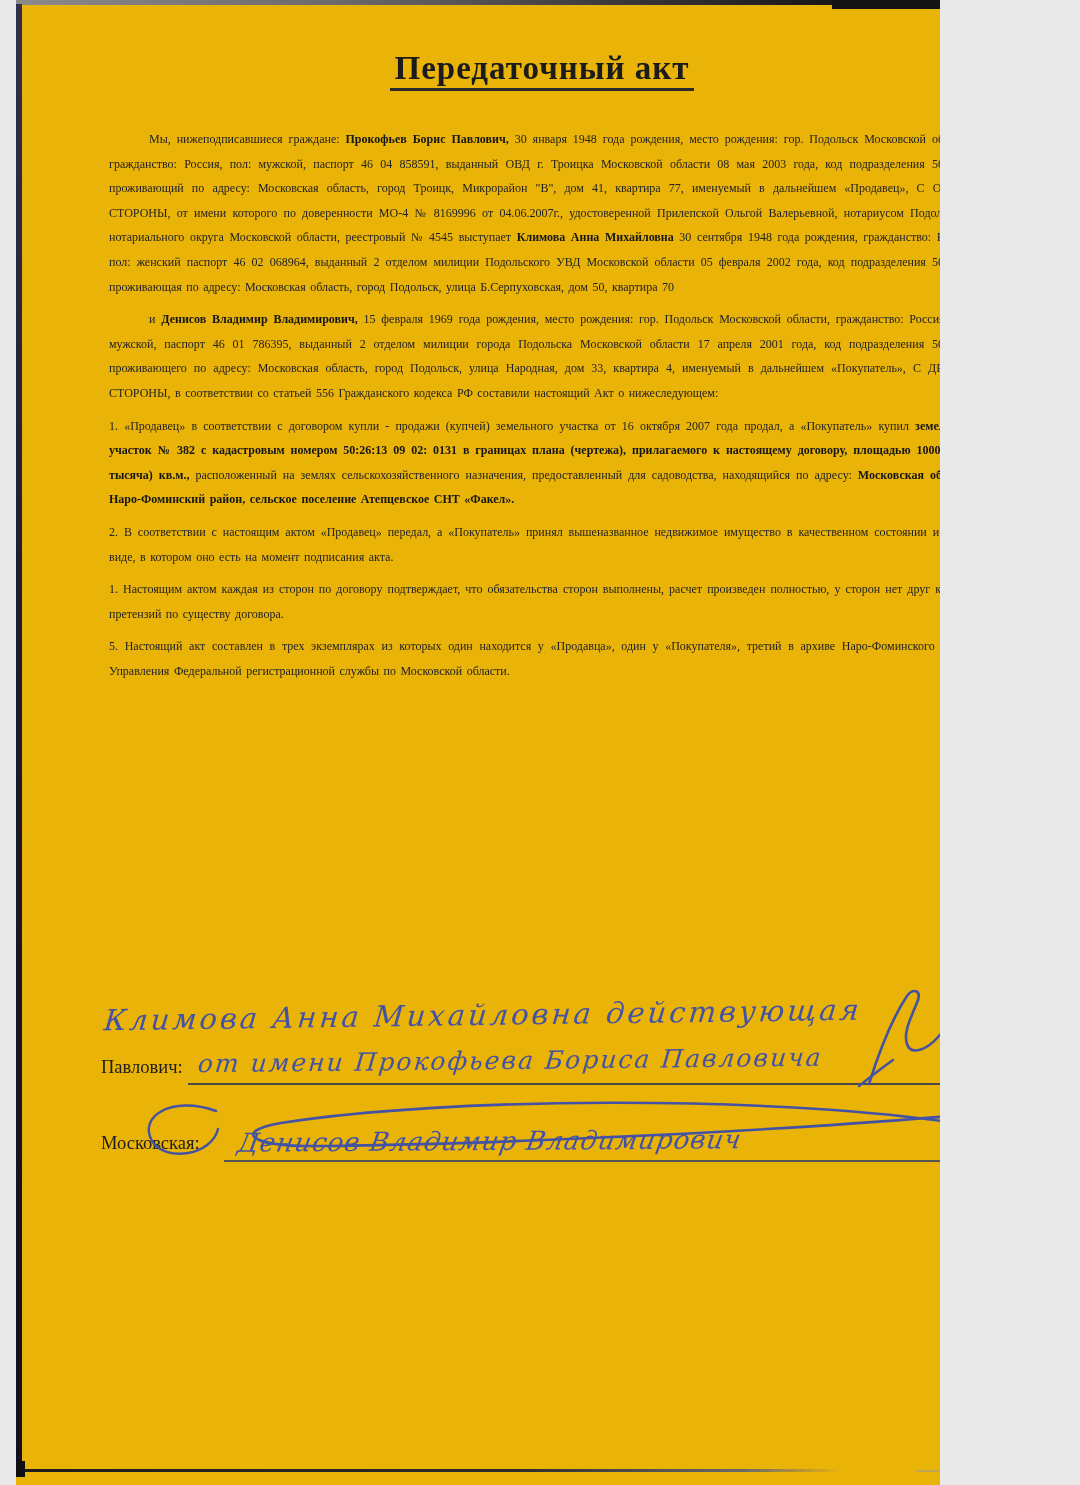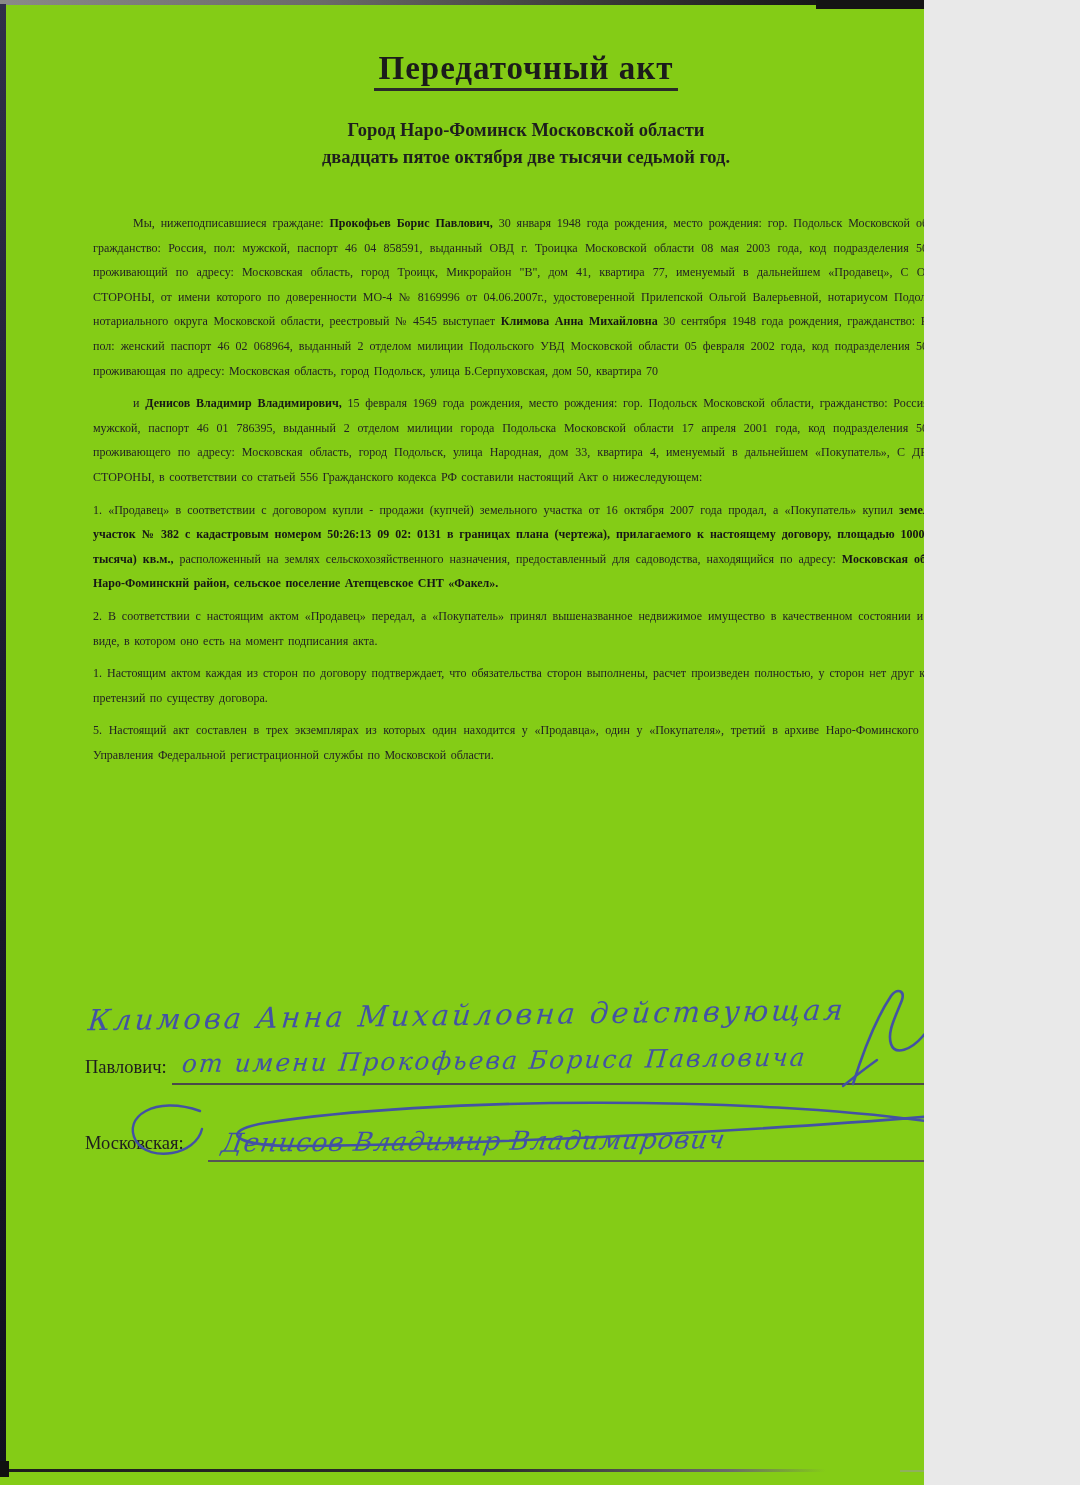--- a/index.html
+++ b/index.html
@@ -3,23 +3,23 @@
 <meta charset="utf-8">
 <style>
   html,body{margin:0;padding:0;}
   body{
     width:1080px;height:1485px;
     background:#e9e9e9;
     font-family:"Liberation Serif", serif;
     overflow:hidden;
   }
   .page{
-    position:absolute;left:0;top:0;
+    position:absolute;left:16px;top:0;
     width:924px;height:1485px;
-    background:#84cc16;
+    background:#eab308;
     overflow:hidden;
   }
   
   .artifact-top{position:absolute;top:0;left:0;width:1080px;height:5px;
     background:linear-gradient(to right,#8a8a88 0%,#6a6a68 30%,#3a3a38 55%,#181818 75%,#0a0a0a 100%);}
   .artifact-top-right{position:absolute;top:0;right:0;width:108px;height:9px;background:#141414;}
   .artifact-left{position:absolute;top:4px;left:0;width:6px;height:1464px;
     background:linear-gradient(180deg,#30304a 0%,#1c1c30 45%,#10101e 100%);}
   .artifact-bottom{position:absolute;top:1469px;left:6px;width:820px;height:3px;
     background:linear-gradient(to right,#1d1d1d 0%,#2c2c2c 60%,#6a6a6a 88%,rgba(120,120,120,0) 100%);}
@@ -91,24 +91,20 @@
 
   <div class="artifact-top"></div>
   <div class="artifact-top-right"></div>
   <div class="artifact-left"></div>
   <div class="artifact-bottom"></div>
   <div class="artifact-bottom-faint"></div>
   <div class="artifact-corner"></div>
 
   <div class="doc">
     <h1 class="title"><span class="u">Передаточный акт</span></h1>
-    <div class="subtitle">
-      <div>Город Наро-Фоминск Московской области</div>
-      <div>двадцать пятое октября две тысячи седьмой год.</div>
-    </div>
     <div id="doc-body">
         <p class="para indent"><span>Мы, нижеподписавшиеся граждане: </span><span class="b">Прокофьев Борис Павлович,</span><span> 30 января 1948 года рождения, место рождения: гор. Подольск Московской области, гражданство: Россия, пол: мужской, паспорт 46 04 858591, выданный ОВД г. Троицка Московской области 08 мая 2003 года, код подразделения 502-021, проживающий по адресу: Московская область, город Троицк, Микрорайон "В", дом 41, квартира 77, именуемый в дальнейшем «Продавец», С ОДНОЙ СТОРОНЫ, от имени которого по доверенности МО-4 № 8169996 от 04.06.2007г., удостоверенной Прилепской Ольгой Валерьевной, нотариусом Подольского нотариального округа Московской области, реестровый № 4545 выступает </span><span class="b">Климова Анна Михайловна</span><span> 30 сентября 1948 года рождения, гражданство: Россия, пол: женский паспорт 46 02 068964, выданный 2 отделом милиции Подольского УВД Московской области 05 февраля 2002 года, код подразделения 503-080, проживающая по адресу: Московская область, город Подольск, улица Б.Серпуховская, дом 50, квартира 70</span></p>
         <p class="para indent"><span>и </span><span class="b">Денисов Владимир Владимирович,</span><span> 15 февраля 1969 года рождения, место рождения: гор. Подольск Московской области, гражданство: Россия, пол: мужской, паспорт 46 01 786395, выданный 2 отделом милиции города Подольска Московской области 17 апреля 2001 года, код подразделения 503-080, проживающего по адресу: Московская область, город Подольск, улица Народная, дом 33, квартира 4, именуемый в дальнейшем «Покупатель», С ДРУГОЙ СТОРОНЫ, в соответствии со статьей 556 Гражданского кодекса РФ составили настоящий Акт о нижеследующем:</span></p>
         <p class="para"><span>1.  «Продавец» в соответствии с договором купли - продажи (купчей) земельного участка от 16 октября 2007 года продал, а «Покупатель» купил </span><span class="b">земельный участок № 382 с кадастровым номером 50:26:13 09 02: 0131 в границах плана (чертежа), прилагаемого к настоящему договору, площадью 1000 (одна тысяча) кв.м.,</span><span> расположенный на землях сельскохозяйственного назначения, предоставленный для садоводства, находящийся по адресу: </span><span class="b">Московская область, Наро-Фоминскнй район, сельское поселение Атепцевское СНТ «Факел».</span></p>
         <p class="para"><span>2. В соответствии с настоящим актом «Продавец» передал, а «Покупатель» принял вышеназванное недвижимое имущество в качественном состоянии и в том виде, в котором оно есть на момент подписания акта.</span></p>
         <p class="para"><span>1. Настоящим актом каждая из сторон по договору подтверждает, что обязательства сторон выполнены, расчет произведен полностью, у сторон нет друг к другу претензий по существу договора.</span></p>
         <p class="para"><span>5. Настоящий акт составлен в трех экземплярах из которых один находится у «Продавца», один у «Покупателя», третий в архиве Наро-Фоминского отдела Управления Федеральной регистрационной службы по Московской области.</span></p>
       </div>
   </div>
 

